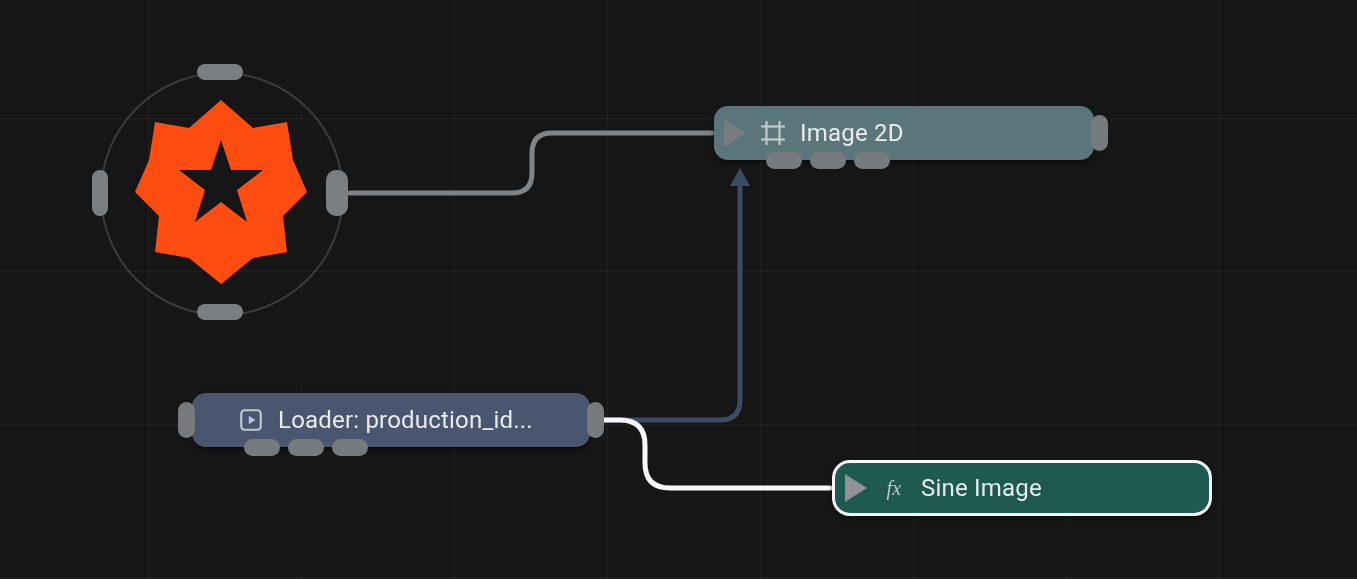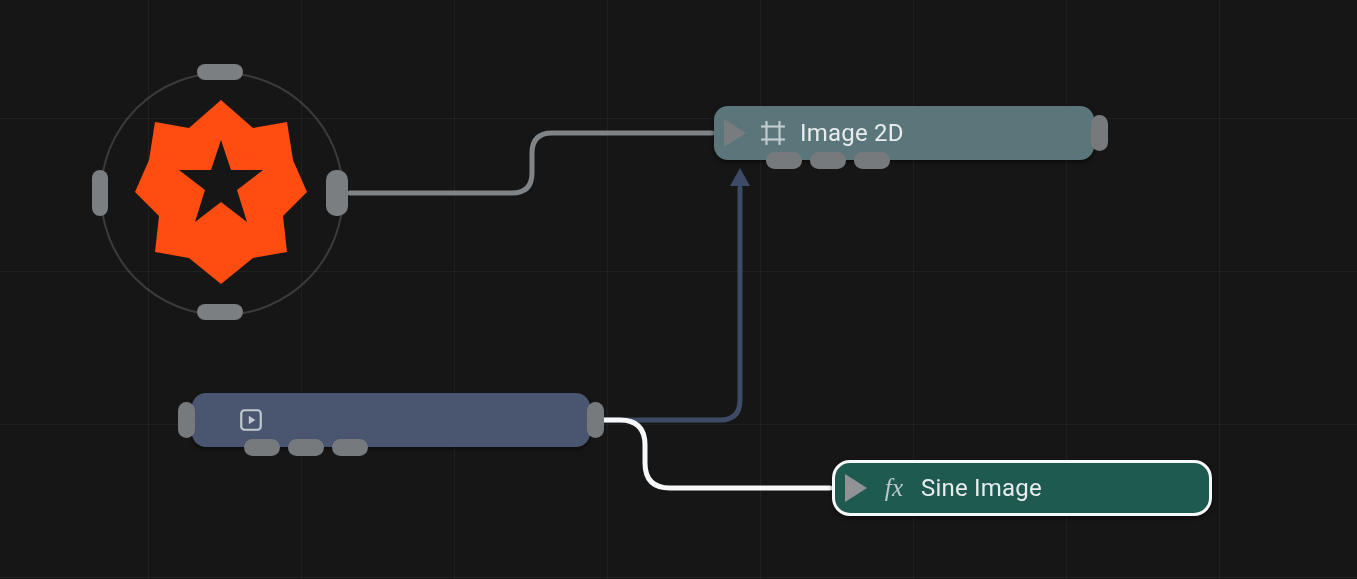--- a/index.html
+++ b/index.html
@@ -169,25 +169,26 @@
   </div>
 
   <div class="node loader" style="left:192px; top:393px; width:398px;">
     <span class="port side left"></span>
     <span class="ico">
       <svg viewBox="0 0 24 24" fill="none" stroke="currentColor" stroke-width="2">
         <rect x="3" y="3" width="18" height="18" rx="3"></rect>
         <polygon points="10,8 16,12 10,16" fill="currentColor" stroke="none"></polygon>
       </svg>
     </span>
+    <span class="label">Loader: production_id...</span>
     <span class="port side right"></span>
     <span class="miniport" style="left:52px;"></span>
     <span class="miniport" style="left:96px;"></span>
     <span class="miniport" style="left:140px;"></span>
   </div>
 
   <div class="node sinewarp" style="left:832px; top:460px; width:380px;">
     <span class="arrowport light"></span>
-    <span class="ico" style="font-style:italic; font-family:Georgia,serif; font-size:25px; line-height:26px; text-align:center;">fx</span>
+    <span class="ico" style="font-style:italic; font-family:Georgia,serif; font-size:20px; line-height:26px; text-align:center;">fx</span>
     <span class="label">Sine Image</span>
   </div>
 
 </div>
 
 </body></html>

